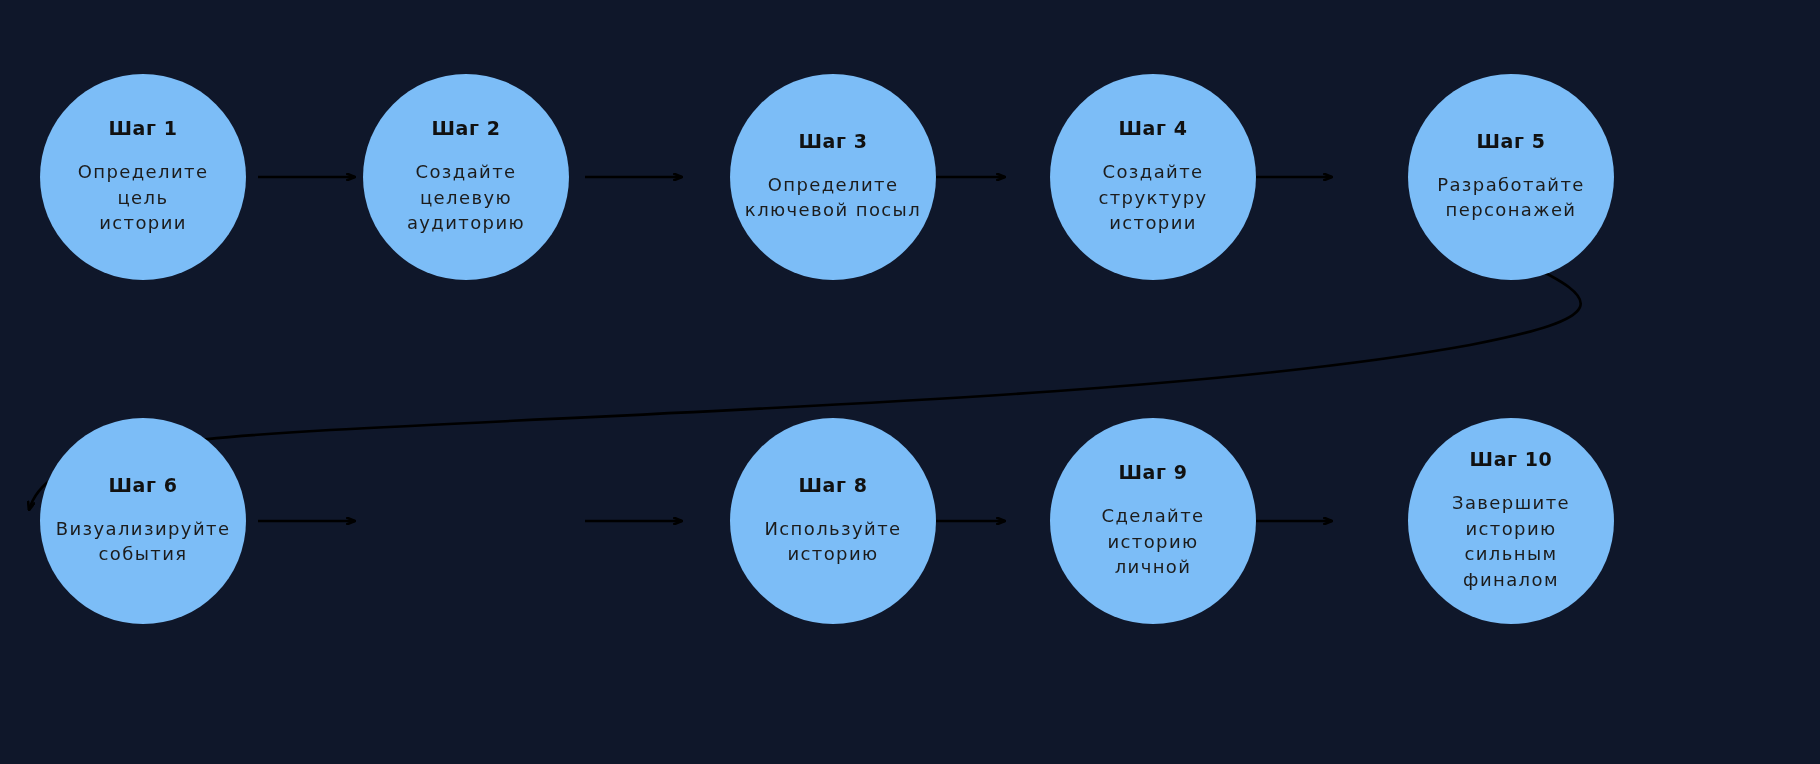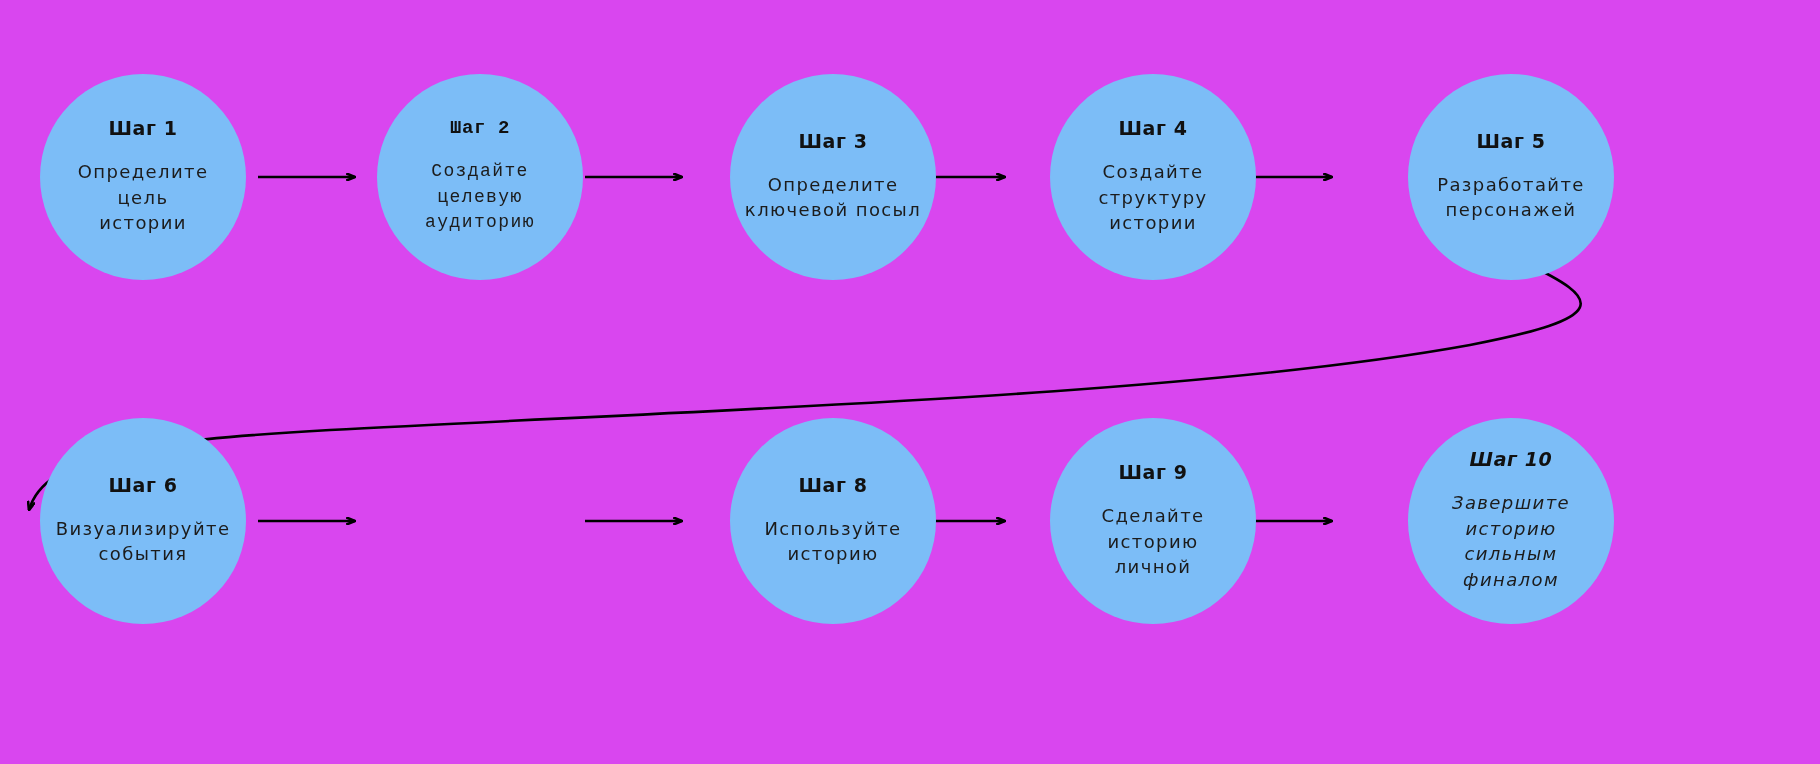--- a/index.html
+++ b/index.html
@@ -54,29 +54,29 @@
     color: #1c1c1c;
     letter-spacing: 1.4px;
     line-height: 1.42;
     white-space: pre-line;
   }
   
   .row1 { top: 74px; }
   .row2 { top: 418px; }
   
   .c1 { left: 40px; }
-  .c2 { left: 377px; font-family: Liberation Mono, monospace; }
+  .c2 { left: 363px; }
   .c3 { left: 730px; }
   .c4 { left: 1050px; }
   .c5 { left: 1408px; }
 </style>
 </head>
 <body>
 
-<div id="stage" style="background: #d946ef;">
+<div id="stage" style="background: #0f172a;">
 
   <svg id="edge-layer" viewBox="0 0 1820 764">
     <defs>
       <marker id="arrowhead" markerWidth="10" markerHeight="8" refX="9.2" refY="4" orient="auto" markerUnits="userSpaceOnUse">
         <path d="M0.4,0.4 L9.4,4 L0.4,7.6" fill="none" stroke="#000000" stroke-width="2.6" stroke-linecap="butt" stroke-linejoin="miter"></path>
       </marker>
     </defs>
 
     <line x1="258" y1="177" x2="355" y2="177" stroke="#000000" stroke-width="2.6" marker-end="url(#arrowhead)"></line>
     <line x1="585" y1="177" x2="682" y2="177" stroke="#000000" stroke-width="2.6" marker-end="url(#arrowhead)"></line>
@@ -129,20 +129,20 @@
   <div class="node row2 c3" style="background: rgb(124, 189, 247); align-items: center;">
     <div class="title">Шаг 8</div>
     <div class="desc">Используйте
 историю</div>
   </div>
   <div class="node row2 c4" style="background: rgb(124, 189, 247);">
     <div class="title">Шаг 9</div>
     <div class="desc">Сделайте историю
 личной</div>
   </div>
-  <div class="node row2 c5" style="background: rgb(124, 189, 247); font-style: italic;">
+  <div class="node row2 c5" style="background: rgb(124, 189, 247);">
     <div class="title">Шаг 10</div>
     <div class="desc">Завершите
 историю сильным
 финалом</div>
   </div>
 
 </div>
 
 </body></html>

